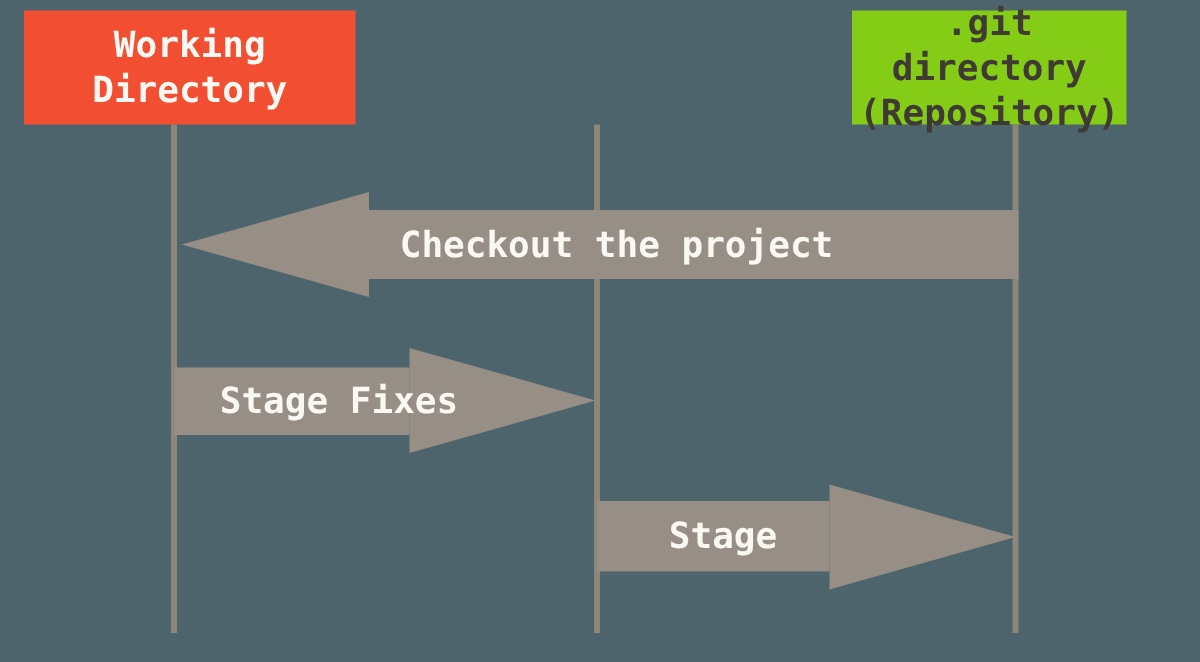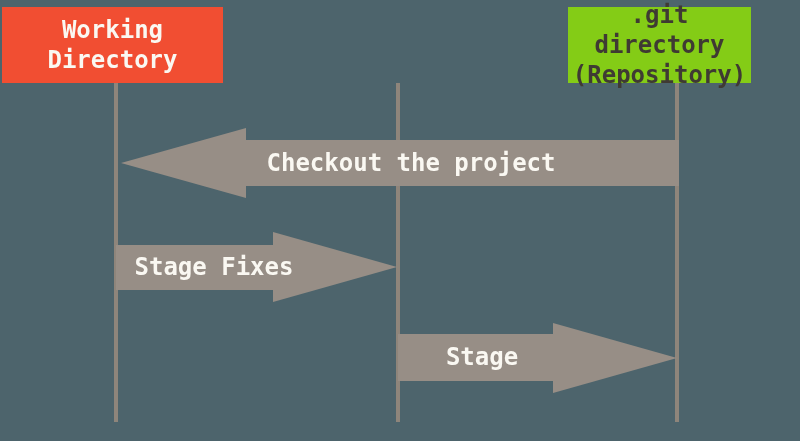--- a/index.html
+++ b/index.html
@@ -25,21 +25,21 @@
     justify-content: center;
   }
   .box-label {
     white-space: pre-line;
     text-align: center;
     font-size: 24px;
     line-height: 30px;
     font-weight: bold;
     color: #FAF8F2;
   }
-  .box-working  { left: 2px;   width: 221px; background: #F14E32; }
+  .box-working  { left: 16px;   width: 221px; background: #F14E32; }
   .box-staging  { left: 287px; width: 222px; background: #0A8F99; }
   .box-git      { left: 568px; width: 183px; background: #84cc16; }
   .box-git .box-label { color: #3F3A33; }
   
   .lifeline {
     position: absolute;
     top: 83px;
     width: 4px;
     height: 339px;
     background: #8E857B;
@@ -69,21 +69,21 @@
     color: #FAF8F2;
     white-space: nowrap;
   }
   
   .shaft-checkout { left: 246px; top: 140px; width: 433px; height: 46px; }
   .head-checkout  { left: 121px; top: 128px; }
   .label-checkout { left: 261px; top: 140px; width: 300px; line-height: 46px; }
   
   .shaft-stage { left: 116px; top: 245px; width: 157px; height: 45px; }
   .head-stage  { left: 273px; top: 232px; }
-  .label-stage { left: 64px;  top: 245px; width: 300px; line-height: 45px; }
+  .label-stage { left: 76px;  top: 245px; width: 300px; line-height: 45px; }
   
   .shaft-commit { left: 398px; top: 334px; width: 155px; height: 47px; }
   .head-commit  { left: 553px; top: 323px; }
   .label-commit { left: 332px; top: 334px; width: 300px; line-height: 47px; }
 </style>
 </head>
 <body>
 
 <div class="stage">
 

